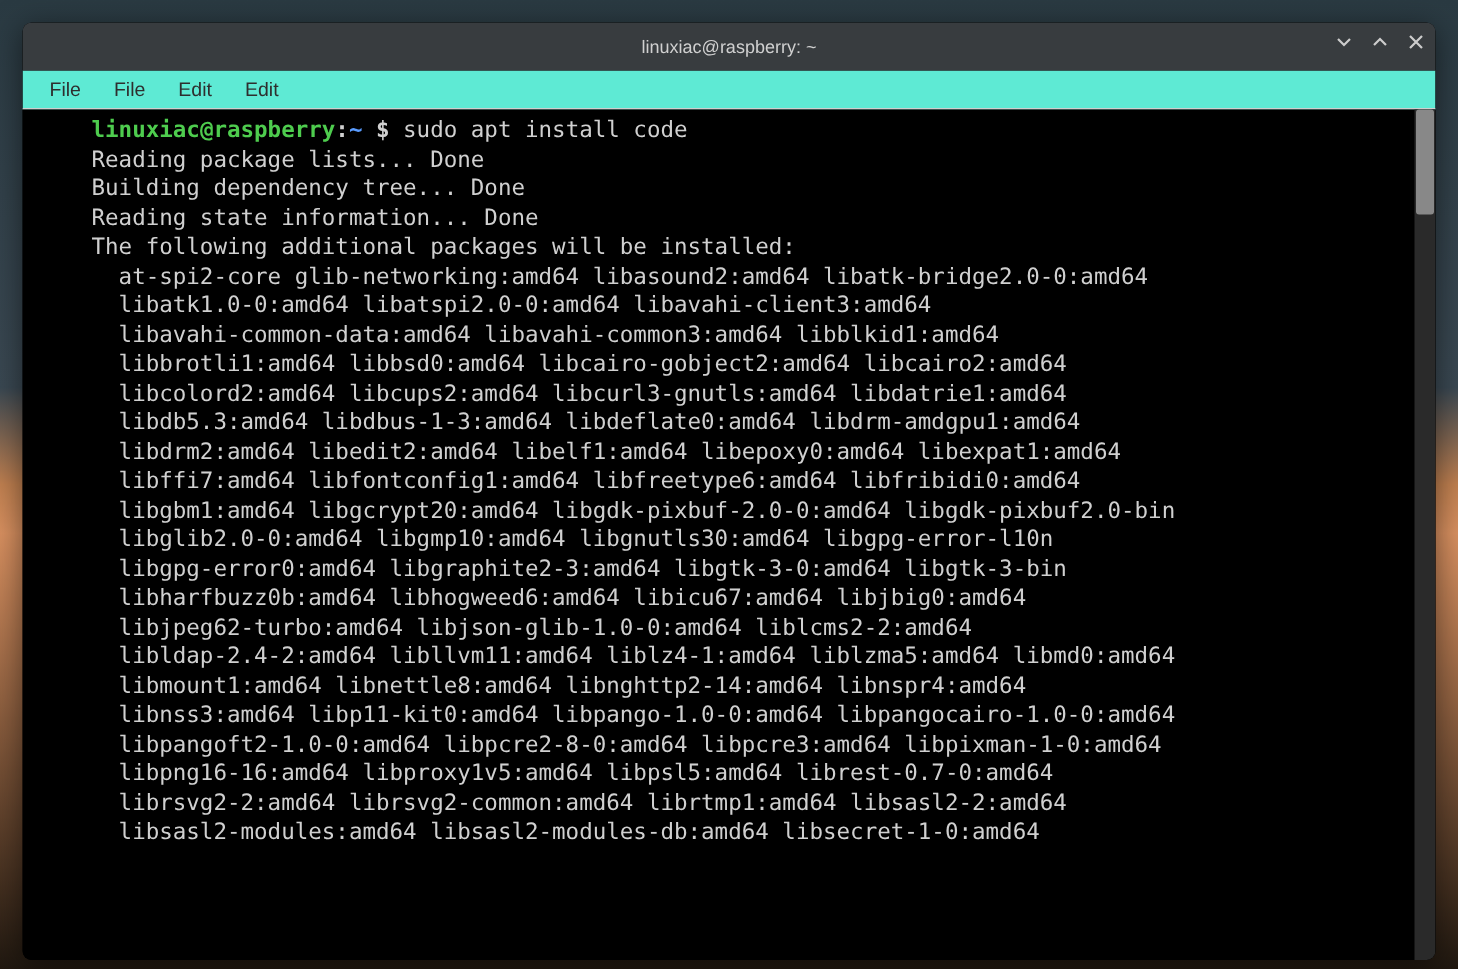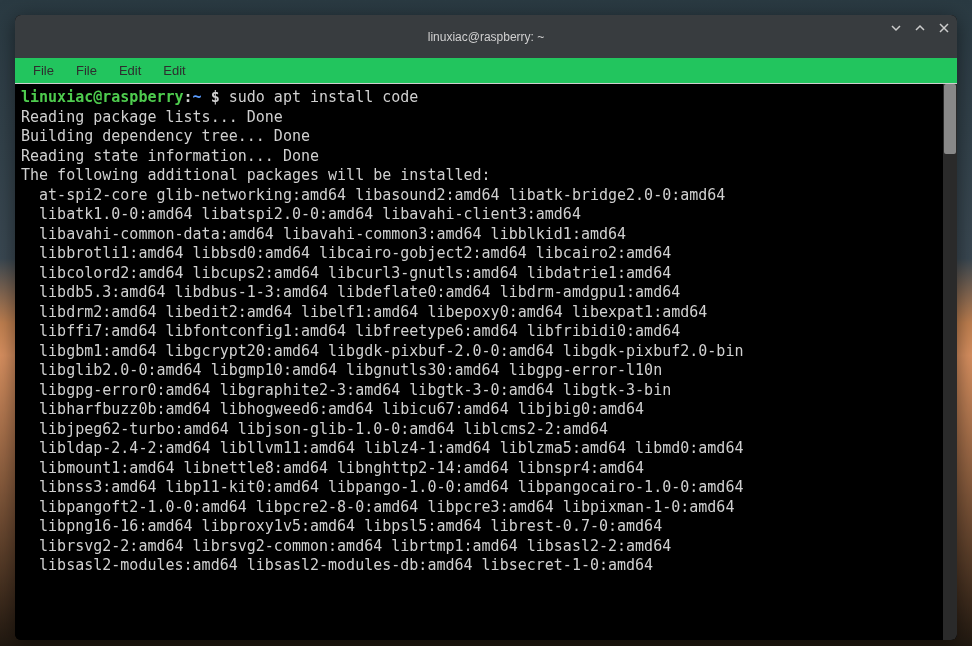--- a/index.html
+++ b/index.html
@@ -17,21 +17,21 @@
     width: 942px;
     height: 625px;
     background: #000;
     border-radius: 6px;
     box-shadow: 0 4px 20px rgba(0,0,0,0.5);
     display: flex;
     flex-direction: column;
     overflow: hidden;
   }
   .titlebar {
-    height: 43px;
+    height: 32px;
     background: #383c3f;
     display: flex;
     align-items: center;
     justify-content: center;
     position: relative;
     color: #d0d0d0;
     font-size: 12px;
   }
   .title-text { font-weight: normal; }
   .win-controls {
@@ -48,38 +48,39 @@
     height: 14px;
     display: flex;
     align-items: center;
     justify-content: center;
     color: #d0d0d0;
     font-size: 12px;
     cursor: pointer;
   }
   .menubar {
     height: 26px;
-    background: #22c55e;
+    background: #5eead4;
     display: flex;
     align-items: center;
     padding: 0 8px;
     gap: 2px;
     font-size: 13px;
     color: #2e2e2e;
     border-bottom: 1px solid #cfcfcf;
   }
   .menu-item {
     padding: 3px 10px;
     cursor: pointer;
   }
   .terminal-wrap {
     flex: 1;
     background: #000;
     position: relative;
     display: flex;
+    padding-left: 40px;
   }
   .terminal {
     flex: 1;
     padding: 4px 6px;
     font-family: "DejaVu Sans Mono", "Liberation Mono", monospace;
     font-size: 15px;
     line-height: 19.5px;
     color: #d0d0d0;
     white-space: pre;
     overflow: hidden;

